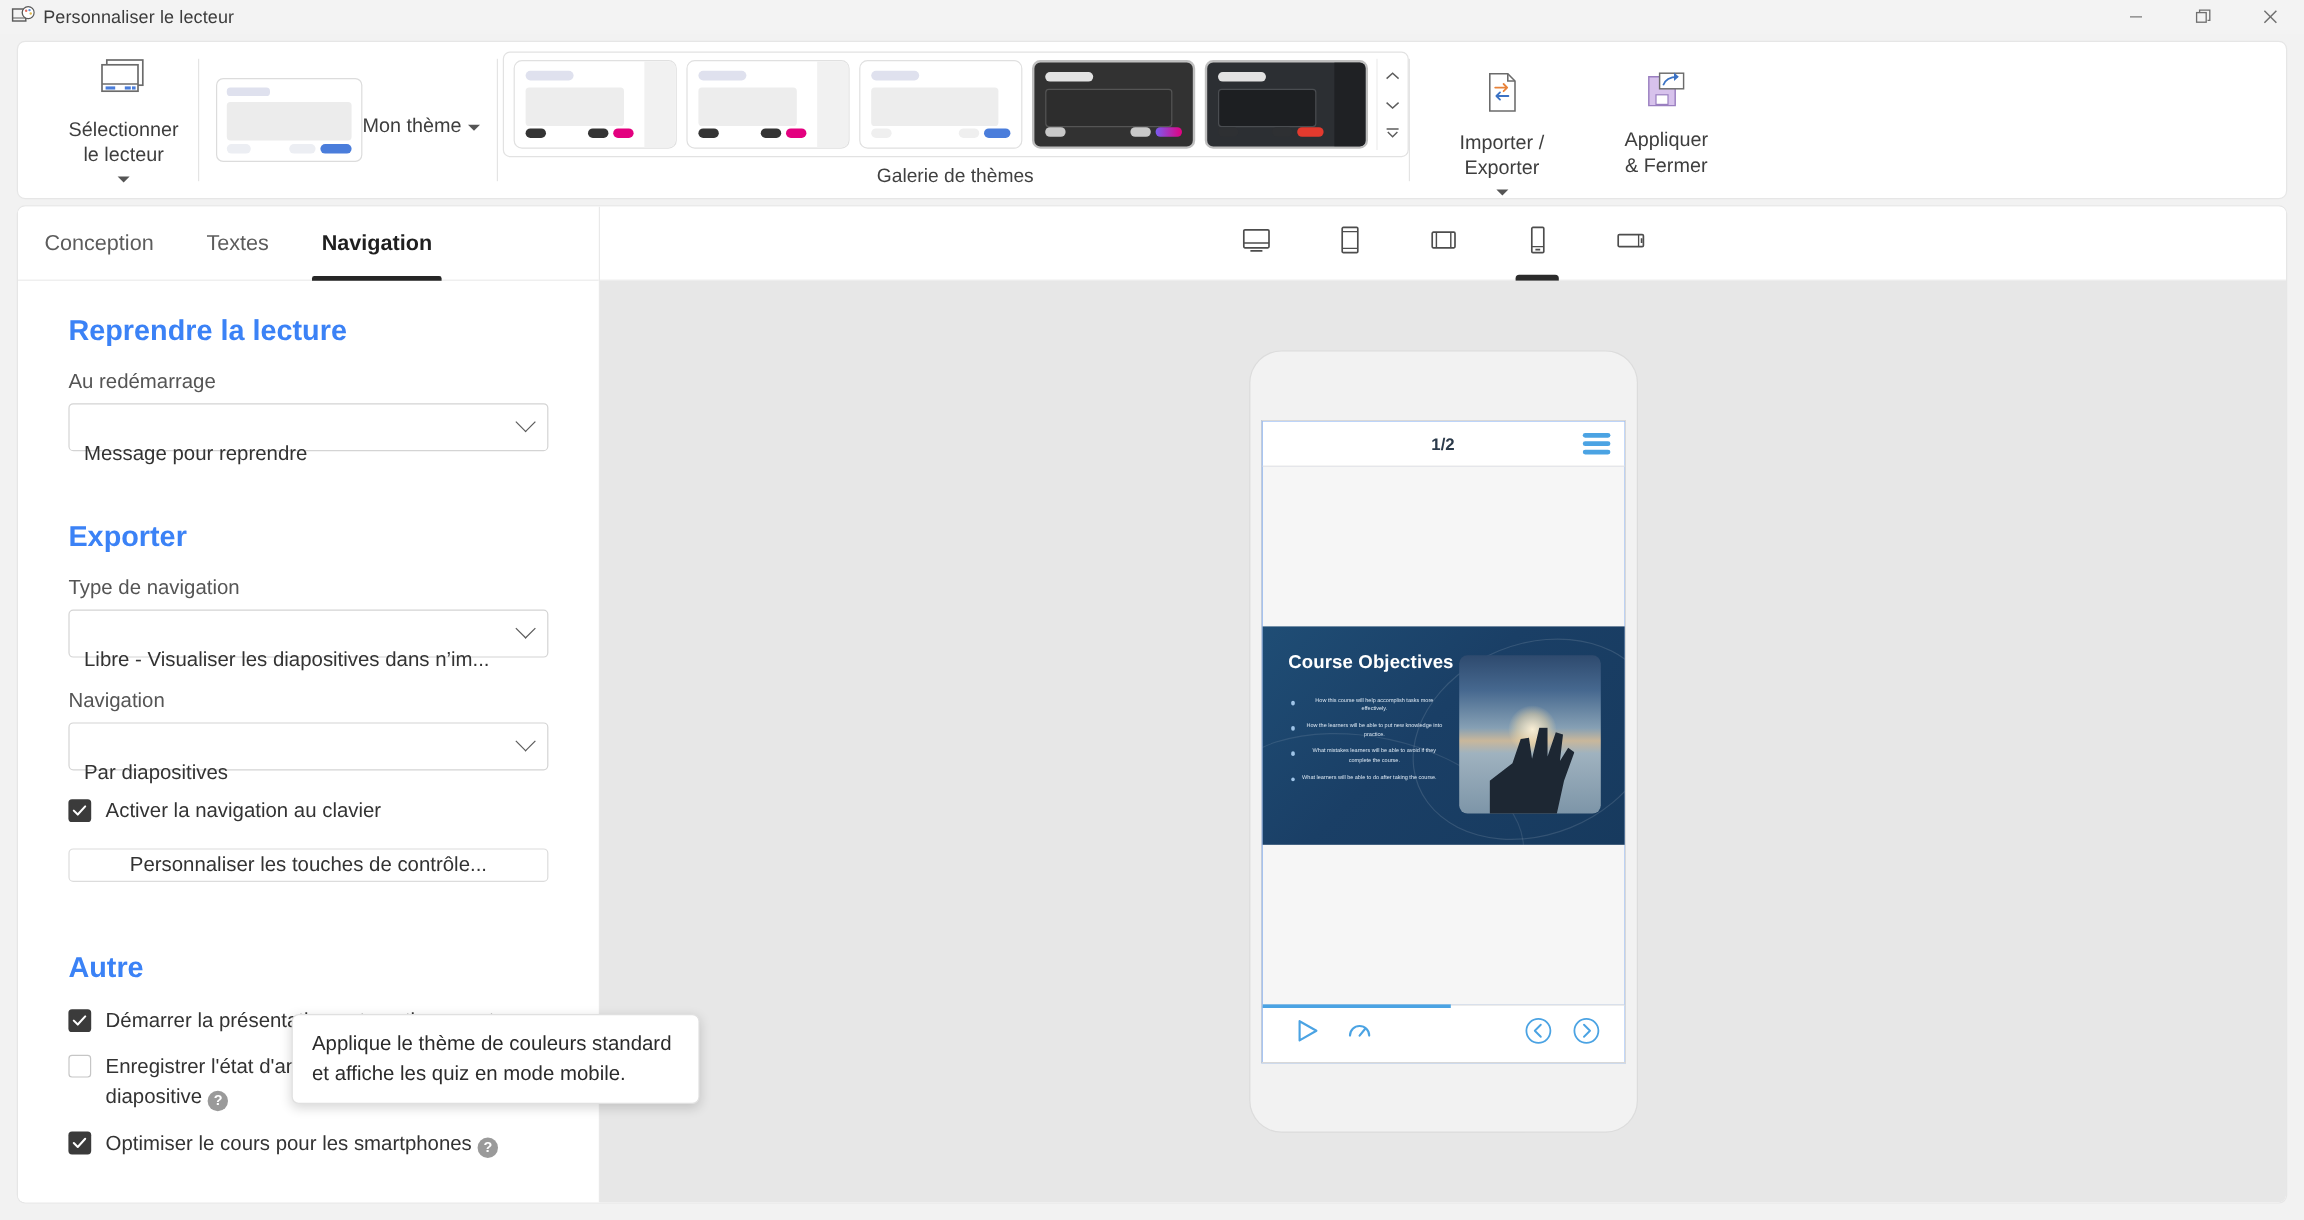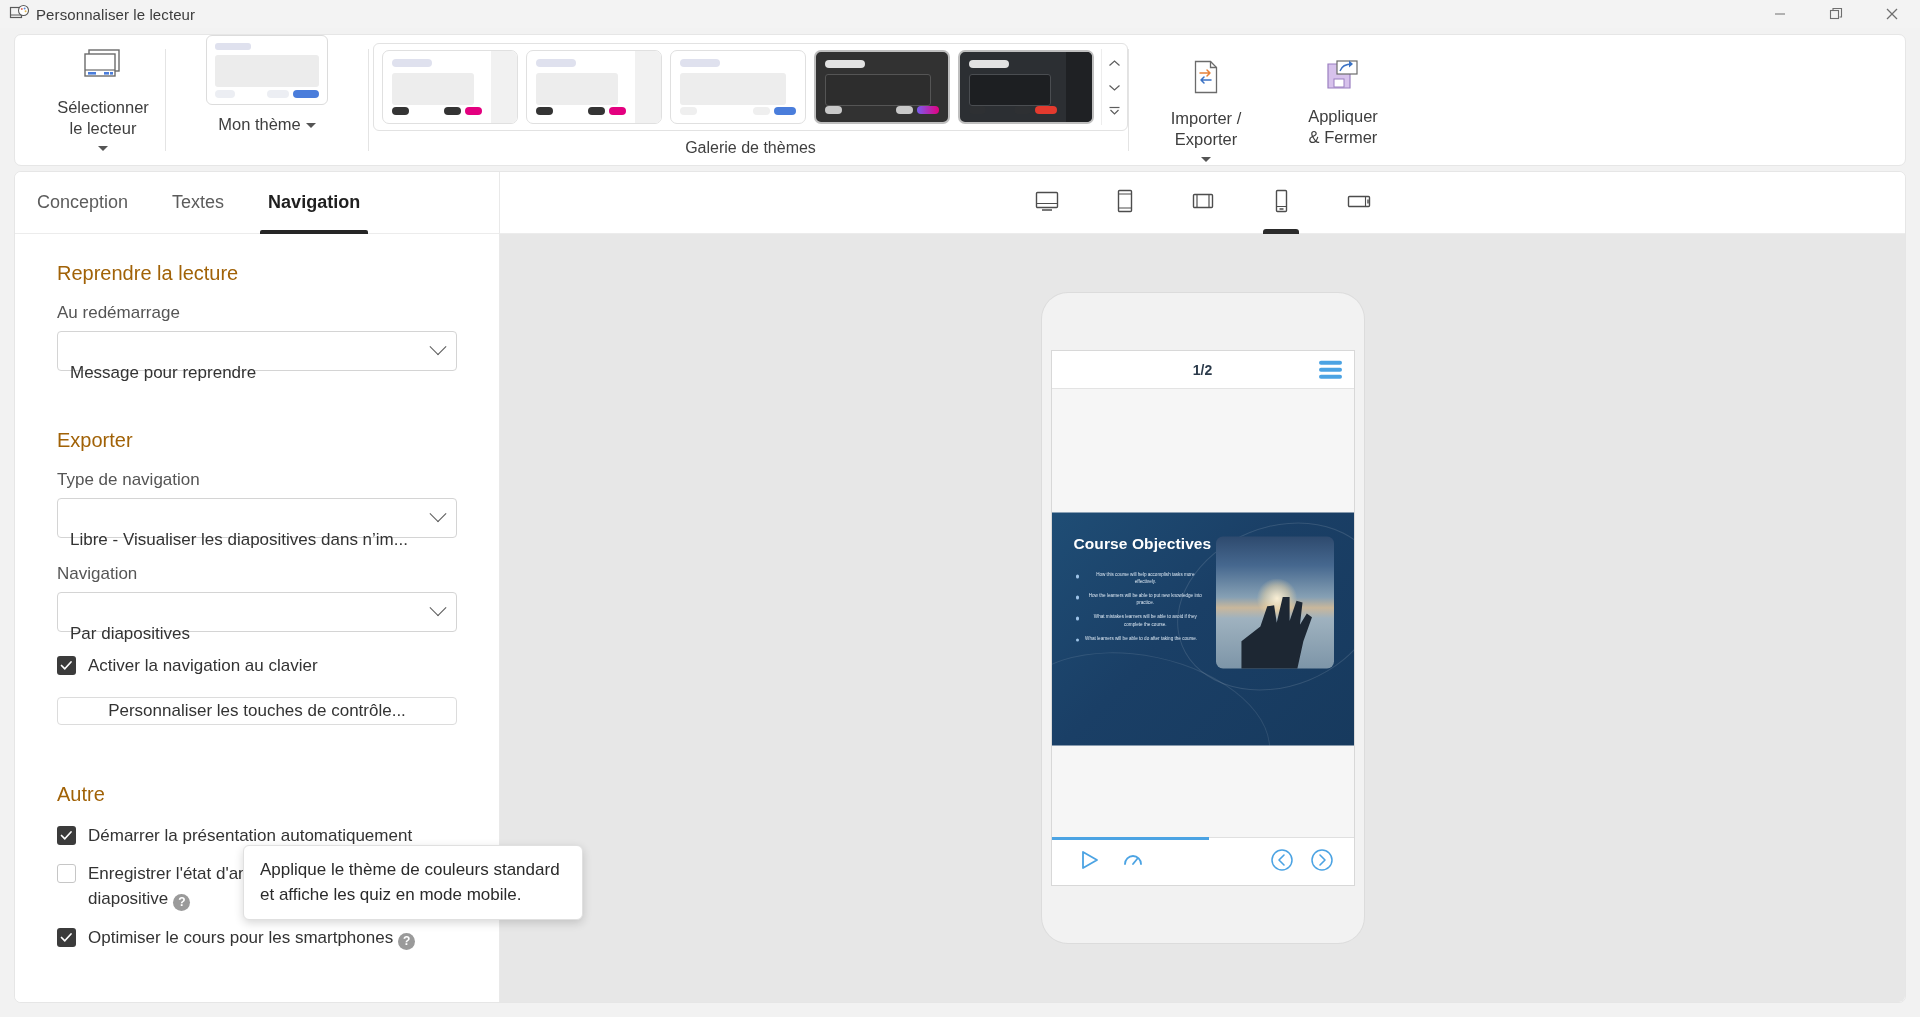--- a/index.html
+++ b/index.html
@@ -47,21 +47,21 @@
   .big-btn .lbl {
     font-size: 16.5px; color: #3e3e3e; text-align: center; line-height: 1.3; margin-top: 8px;
   }
   .caret-down {
     width: 0; height: 0; border-left: 5px solid transparent; border-right: 5px solid transparent;
     border-top: 5px solid #555; margin-top: 6px;
   }
 
   
   .theme-col {
-    display: flex; flex-direction: column; align-items: center; margin: 0 40px;
+    display: flex; flex-direction: row; align-items: center; margin: 0 14px;
   }
   .theme-card {
     width: 122px; height: 70px; border: 1px solid #dcdcdc; border-radius: 6px;
     background: #fff; padding: 7px 8px 6px 8px; position: relative;
   }
   .tc-title { width: 36px; height: 7px; border-radius: 3px; background: #dfe1ee; }
   .tc-body { margin-top: 5px; width: 100%; height: 32px; border-radius: 3px; background: #ececec; }
   .tc-row { position: absolute; left: 8px; right: 8px; bottom: 6px; display: flex; align-items: center; }
   .pill { height: 8px; border-radius: 5px; }
   .theme-name {
@@ -110,21 +110,21 @@
     display: flex; align-items: center; padding: 0 22px; font-size: 18px; color: #5c5c5c;
     position: relative; cursor: default;
   }
   .tab.active { color: #1f1f1f; font-weight: bold; }
   .tab.active::after {
     content: ""; position: absolute; left: 14px; right: 14px; bottom: -1px; height: 4px;
     background: #262626; border-radius: 2px 2px 0 0;
   }
   .panel-inner { padding: 28px 42px 0 42px; }
   .sect-h {
-    font-size: 20px; color: #a16207; font-weight: normal; margin-top: 18px; margin-bottom: 18px;
+    font-size: 24px; color: #3b82f6; font-weight: bold; margin-top: 18px; margin-bottom: 18px;
   }
   .sect-h:first-child { margin-top: 0; }
   .fld-label { font-size: 17px; color: #555; margin-bottom: 8px; }
   .select-box {
     width: 400px; height: 40px; border: 1px solid #d4d4d4; border-radius: 4px;
     display: flex; align-items: center; padding: 0 12px; font-size: 17px; color: #333;
     position: relative; background: #fff; cursor: default;
   }
   .select-box .txt { flex: 1; white-space: nowrap; overflow: hidden; margin-top: 44px; }
   .chev {
@@ -183,23 +183,22 @@
   .scr-top {
     height: 38px; background: #fff; border-bottom: 1px solid #e3e3e3;
     display: flex; align-items: center; justify-content: center; position: relative;
   }
   .page-ind { font-size: 14px; font-weight: bold; color: #2b3a4a; }
   .burger { position: absolute; right: 12px; top: 50%; transform: translateY(-50%); }
   .burger span { display: block; width: 23px; height: 3.5px; background: #4ba3e3; border-radius: 2px; margin: 3.5px 0; }
   .scr-mid { flex: 1; background: #f6f6f6; position: relative; }
   .slide {
     position: absolute; left: 0; right: 0; top: 50%; transform: translateY(-50%);
-    height: 233px; background: linear-gradient(135deg,#1f4d75 0%,#1a3f66 45%,#173a5e 100%);
+    height: 182px; background: linear-gradient(135deg,#1f4d75 0%,#1a3f66 45%,#173a5e 100%);
     overflow: hidden;
-    margin-top: 16px;
   }
   .slide .swirl {
     position: absolute; right: -30px; top: 14px; width: 210px; height: 160px;
     border: 1px solid rgba(255,255,255,.12); border-radius: 50%;
     transform: rotate(-22deg);
   }
   .slide .swirl2 {
     position: absolute; left: -40px; bottom: -60px; width: 260px; height: 150px;
     border: 1px solid rgba(255,255,255,.10); border-radius: 50%;
     transform: rotate(12deg);

